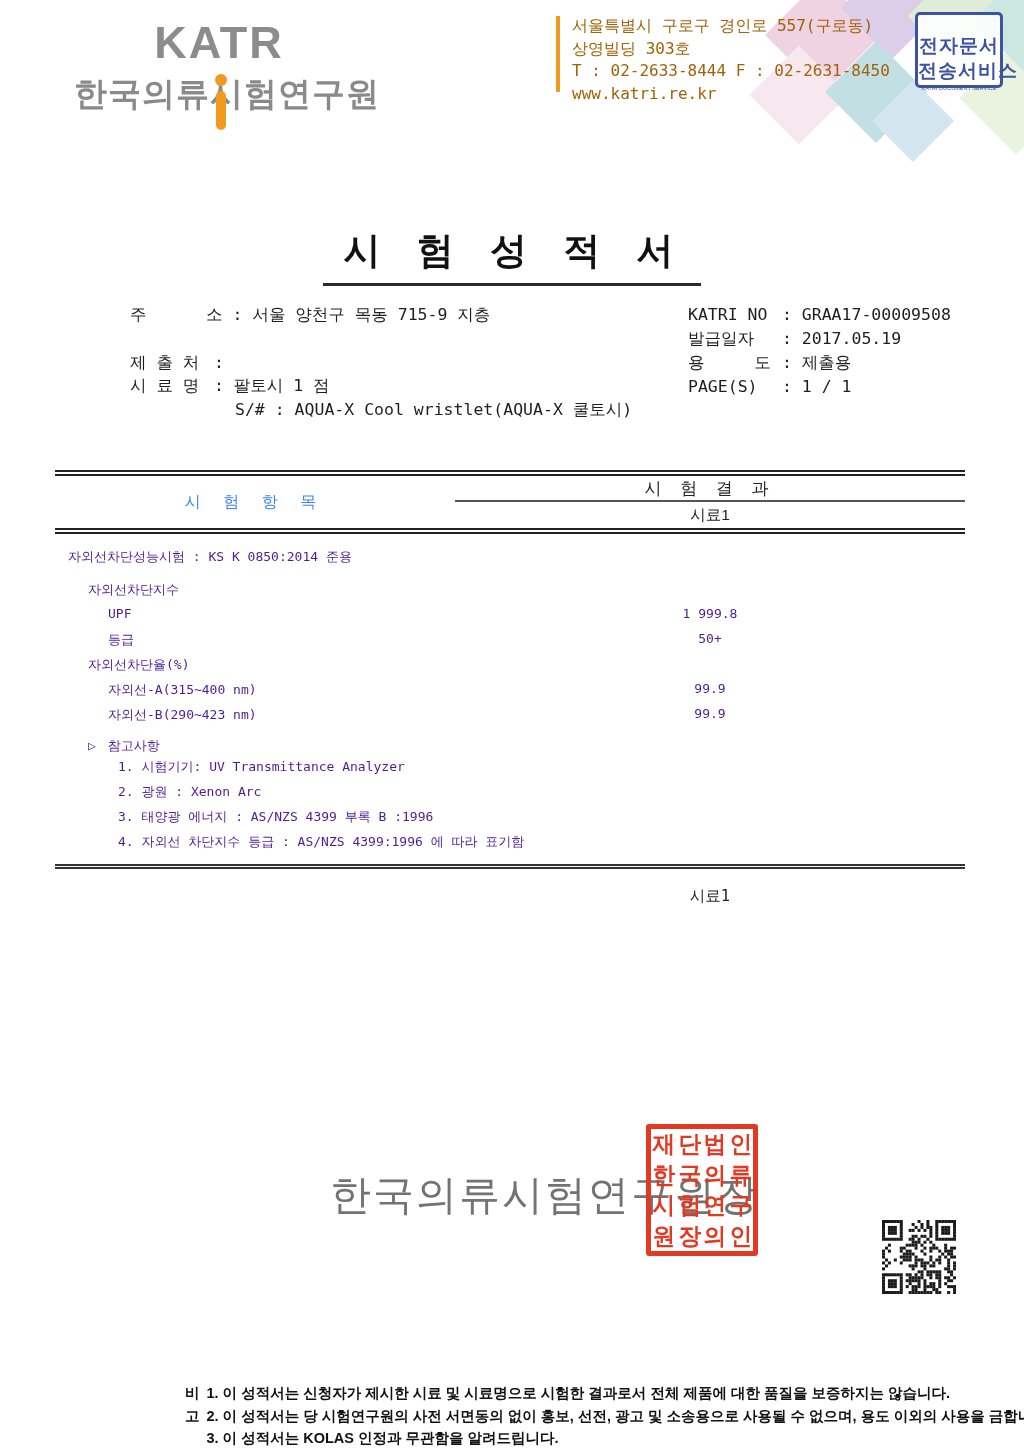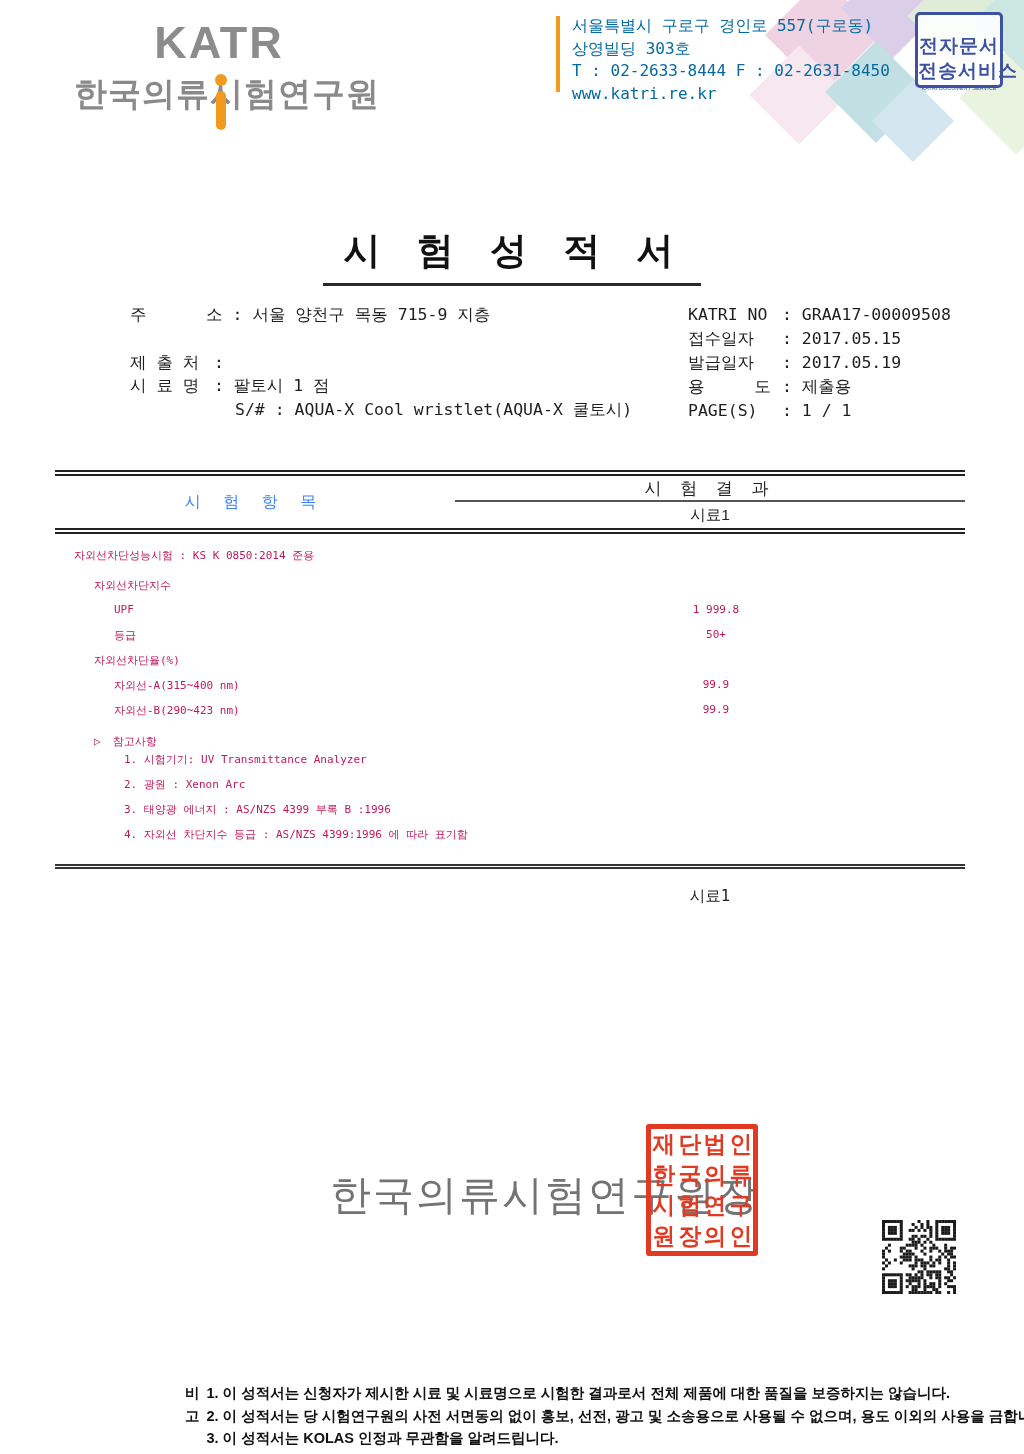--- a/index.html
+++ b/index.html
@@ -13,21 +13,21 @@
   
   .diamond { position:absolute; transform:rotate(45deg); z-index:0; }
   .logo-row { position:absolute; left:58px; top:14px; height:84px; display:flex; align-items:center; z-index:1;flex-direction:column; }
   .logo-mark { width:58px; height:58px; margin-right:8px; }
   .brand { font-size:45px; font-weight:800; color:#8C8C8C; letter-spacing:2px; line-height:58px; }
   .brand-i { display:inline-block; position:relative; width:12px; height:58px; margin-left:4px; }
   .brand-i .dot  { position:absolute; left:0; top:2px;  width:12px; height:12px; border-radius:50%; background:#F29A1E; }
   .brand-i .stem { position:absolute; left:1px; top:19px; width:10px; height:39px; border-radius:5px; background:#F29A1E; }
   .org-name { font-size:33px; font-weight:600; color:#8A8A8A; letter-spacing:1px; margin-left:16px; white-space:nowrap; }
   .v-bar { position:absolute; left:556px; top:16px; width:4px; height:76px; background:#F29A1E; z-index:1; }
-  .addr { position:absolute; left:572px; top:15px; font-size:16px; line-height:22.5px; color:#0369a1; z-index:1; white-space:nowrap; }
+  .addr { position:absolute; left:572px; top:15px; font-size:16px; line-height:22.5px; color:#a16207; z-index:1; white-space:nowrap; }
   .badge {
     position:absolute; left:915px; top:12px; width:88px; height:76px; z-index:2;
     border:3px solid #3D52A1; border-radius:5px; background:rgba(255,255,255,0.88);
     text-align:center; padding-top:18px;
   }
   .badge .bl { font-size:19px; font-weight:800; color:#3D52A1; line-height:25px; letter-spacing:1px; white-space:nowrap; }
   .badge .cap { font-size:6px; color:#3D52A1; margin-top:2px; white-space:nowrap; transform:scaleX(0.92); }
 
   
   .title-wrap { position:absolute; left:0; top:226px; width:100%; text-align:center; }
@@ -55,21 +55,21 @@
     font-size:16px; letter-spacing:9px; color:#3b82f6;text-align:right;
   }
   .thead .c-result { flex:1; display:flex; flex-direction:column; }
   .thead .c-result .top {
     height:26px; display:flex; align-items:center; justify-content:center;
     font-size:17px; letter-spacing:7px; border-bottom:2px solid #555; color:#222;
   }
   .thead .c-result .bot {
     flex:1; display:flex; align-items:center; justify-content:center; font-size:15.5px; color:#222;
   }
-  .tbody { position:absolute; left:61px; top:534px; width:910px; font-size:11px; color:#be185d; }
+  .tbody { position:absolute; left:55px; top:534px; width:910px; font-size:13px; color:#4c1d95; }
   .test-title { margin:14px 0 0 13px; }
   .rows { margin-top:15px; }
   .trow { position:relative; height:25px; white-space:nowrap; }
   .ind1 { padding-left:33px; }
   .ind2 { padding-left:53px; }
   .tval { position:absolute; left:400px; top:0; width:510px; text-align:center; }
   .notes-title { margin:6px 0 0 33px; }
   .notes-title .marker { margin-right:12px; }
   .note-line { margin-left:63px; height:25px; white-space:nowrap; }
   .notes-block { margin-top:3px; }
@@ -150,21 +150,20 @@
   <div class="info-left mono">
     <div><span class="ilabel">주      소</span><span> : </span><span>서울 양천구 목동 715-9 지층</span></div>
     <div class="gap"></div>
     <div><span class="ilabel">제 출 처</span><span> : </span><span></span></div>
     <div><span class="ilabel">시 료 명</span><span> : </span><span>팔토시 1 점</span></div>
     <div class="sub-line">S/# : AQUA-X Cool wristlet(AQUA-X 쿨토시)</div>
   </div>
 
   <div class="info-right mono">
     <div><span class="ilabel">KATRI NO</span><span> : </span><span>GRAA17-00009508</span></div>
-    <div><span class="ilabel">접수일자</span><span> : </span><span>2017.05.15</span></div>
     <div><span class="ilabel">발급일자</span><span> : </span><span>2017.05.19</span></div>
     <div><span class="ilabel">용     도</span><span> : </span><span>제출용</span></div>
     <div><span class="ilabel">PAGE(S)</span><span> : </span><span>1 / 1</span></div>
   </div>
 
   <div class="thead">
     <div class="c-item">시 험 항 목</div>
     <div class="c-result">
       <div class="top">시 험 결 과</div>
       <div class="bot">시료1</div>

